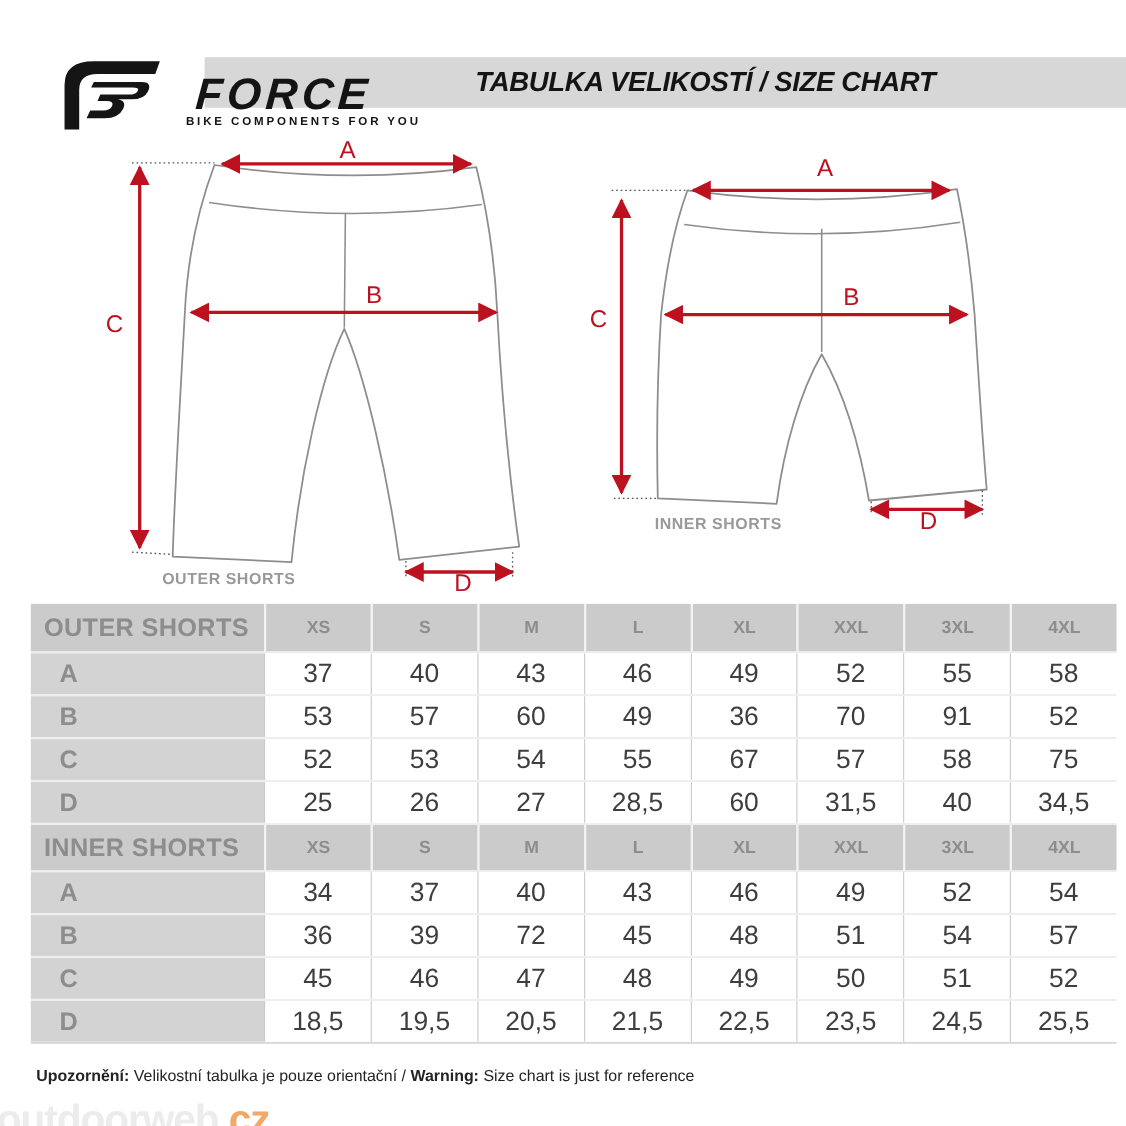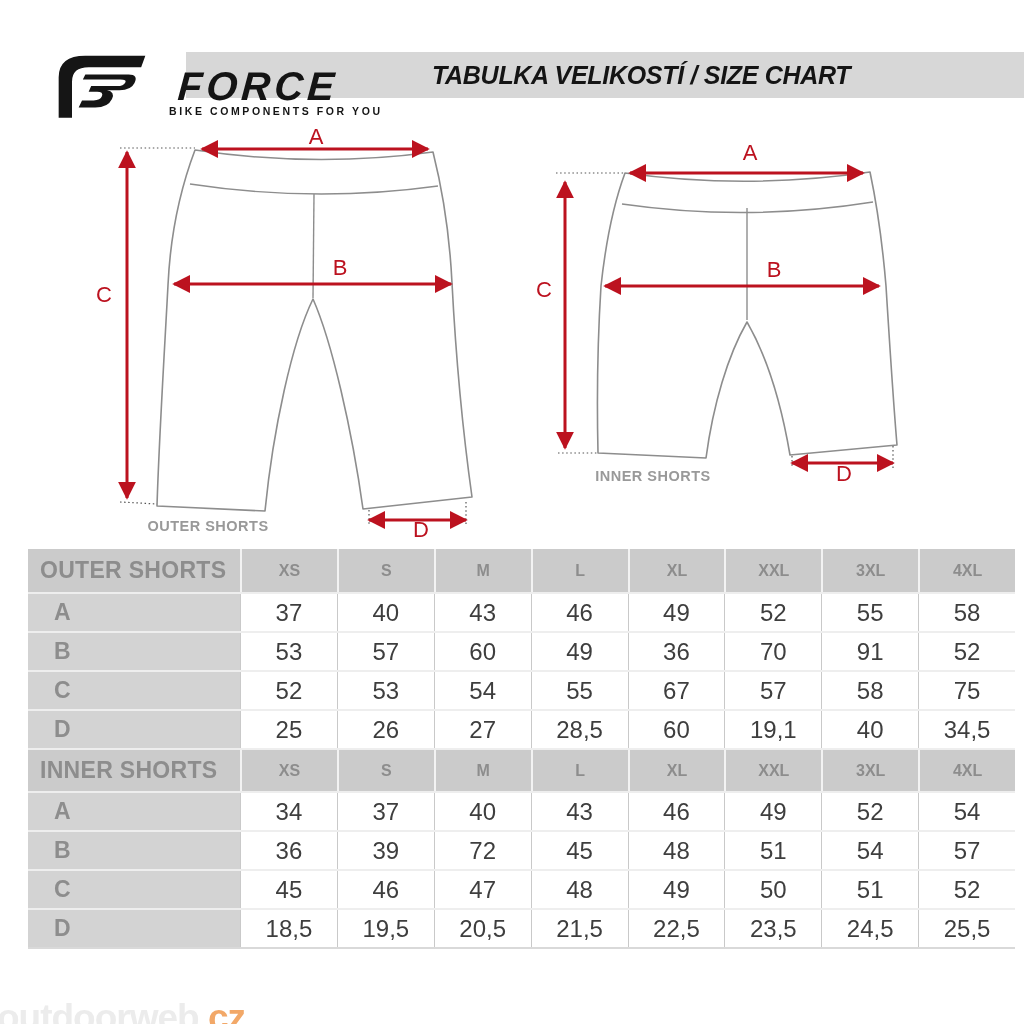--- a/index.html
+++ b/index.html
@@ -182,21 +182,21 @@
       <div class="vcell">75</div>
     </div>
 
     <div class="t-row data">
       <div class="lcell">D</div>
       <div class="vcell">25</div>
       <div class="vcell">26</div>
       <div class="vcell">27</div>
       <div class="vcell">28,5</div>
       <div class="vcell">60</div>
-      <div class="vcell">19,1</div>
+      <div class="vcell">31,5</div>
       <div class="vcell">40</div>
       <div class="vcell">34,5</div>
     </div>
 
     <div class="t-row head">
       <div class="hcell first">INNER SHORTS</div>
       <div class="hcell">XS</div>
       <div class="hcell">S</div>
       <div class="hcell">M</div>
       <div class="hcell">L</div>
@@ -249,16 +249,22 @@
       <div class="vcell">20,5</div>
       <div class="vcell">21,5</div>
       <div class="vcell">22,5</div>
       <div class="vcell">23,5</div>
       <div class="vcell">24,5</div>
       <div class="vcell">25,5</div>
     </div>
 
   </div>
 
+  <div class="footer">
+    <b>Upozornění:</b>
+    <span>Velikostní tabulka je pouze orientační /</span>
+    <b>Warning:</b>
+    <span>Size chart is just for reference</span>
+  </div>
 
   <div class="watermark"><span>outdoorweb</span><span class="tld">.cz</span></div>
 
 </div>
 
 </body></html>

